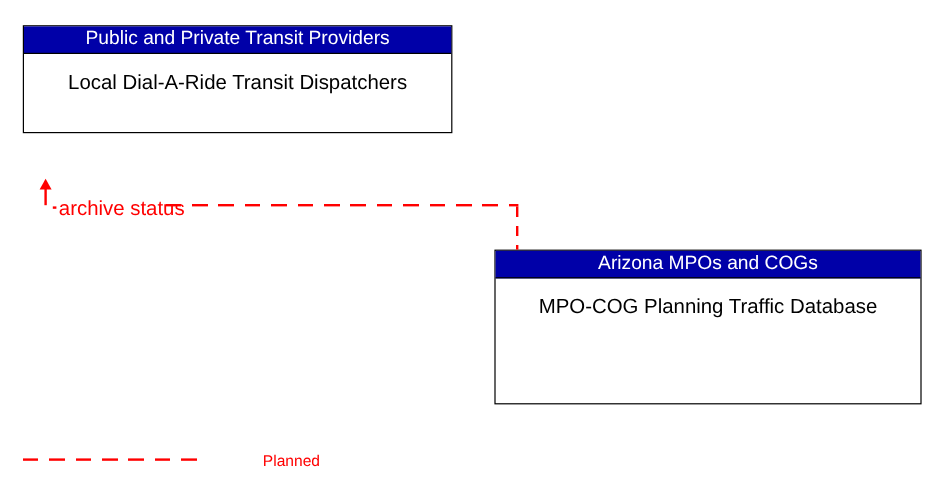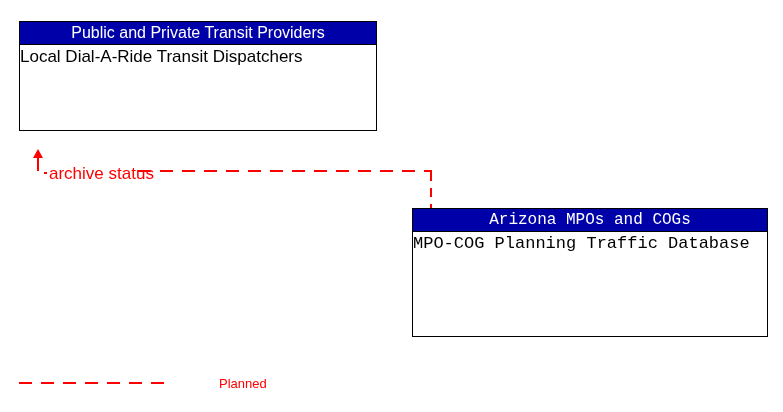--- a/index.html
+++ b/index.html
@@ -14,39 +14,39 @@
     background: var(--background, #FFFFFF);
     overflow: hidden;
   }
   .entity-box {
     position: absolute;
     box-sizing: border-box;
     border: 1px solid var(--box-border, #000000);
     background: #FFFFFF;
     cursor: pointer;
   }
-  .entity-box.box1 { left: 19px; top: 21px; width: 358px; height: 110px; }
-  .entity-box.box2 { left: 412px; top: 208px; width: 356px; height: 129px; font-family: Liberation Mono, monospace; }
+  .entity-box.box1 { left: 19px; top: 21px; width: 358px; height: 90px; }
+  .entity-box.box2 { left: 412px; top: 208px; width: 356px; height: 129px; }
   .entity-header {
     box-sizing: border-box;
     height: 23px;
     line-height: 22px;
     background: var(--header-bg, #0000A8);
     color: var(--header-text, #FFFFFF);
     border-bottom: 1px solid var(--box-border, #000000);
     text-align: center;
     font-size: 16px;
     white-space: nowrap;
     overflow: hidden;
   }
   .entity-body {
     color: var(--body-text, #000000);
-    text-align: left;
+    text-align: center;
     font-size: 17px;
-    padding-top: 2px;
+    padding-top: 14px;
     white-space: nowrap;
     overflow: hidden;
   }
   .flow-arrow-up {
     position: absolute;
     left: 33px; top: 149px;
     width: 0; height: 0;
     border-left: 5px solid transparent;
     border-right: 5px solid transparent;
     border-bottom: 9px solid var(--connector, #FF0000);

